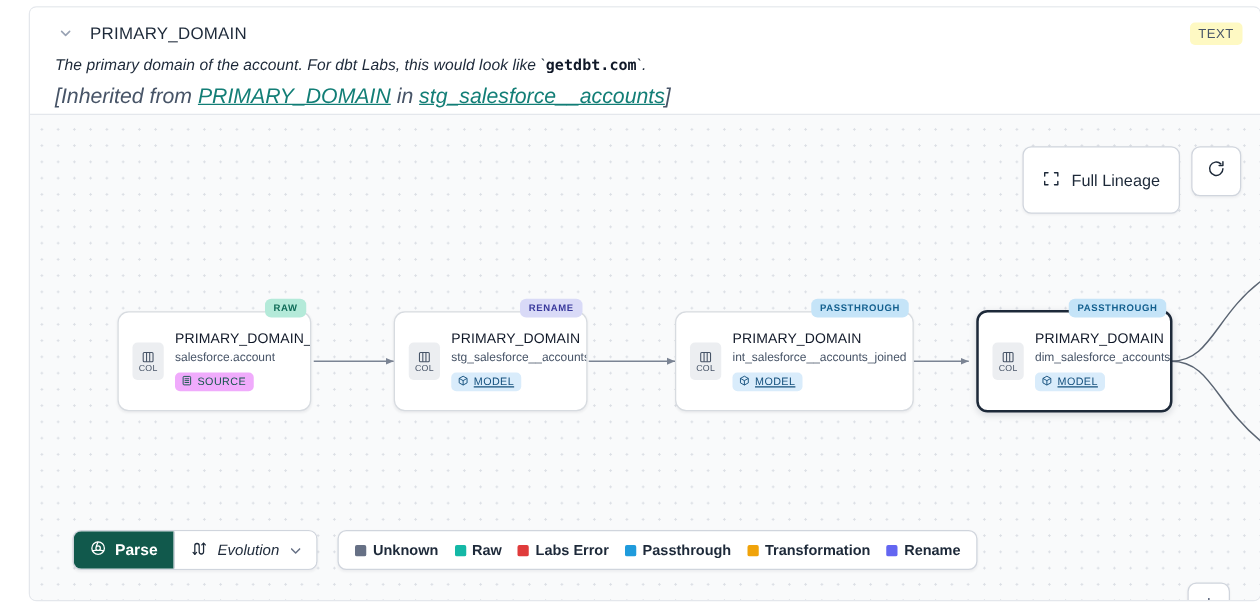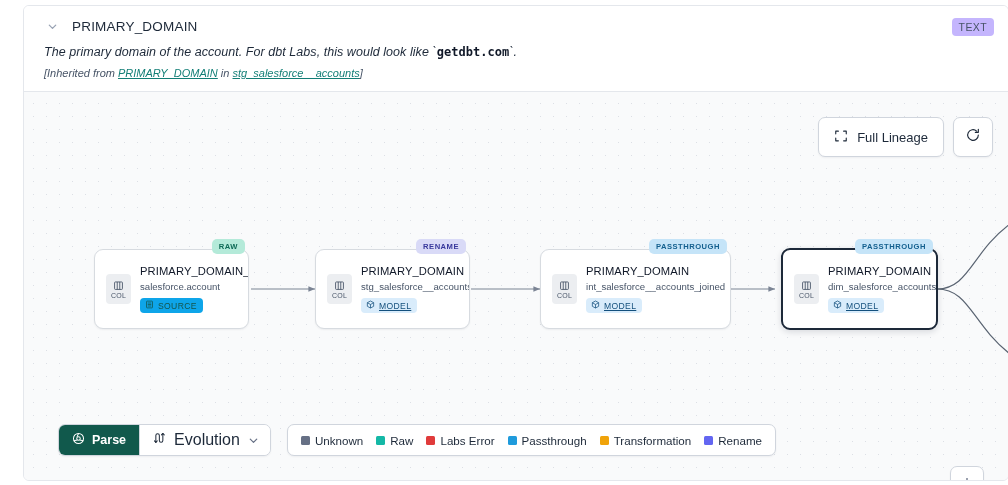--- a/index.html
+++ b/index.html
@@ -37,37 +37,37 @@
     width: 16px; height: 16px;
     display: flex; align-items: center; justify-content: center;
     color: #98a2b3; margin-right: 12px; cursor: pointer;
   }
   .chev svg { display:block; }
   .hdr-title {
     font-size: 13.5px; color: #1d2939; letter-spacing: .2px;
   }
   .type-chip {
     position: absolute; right: 14px; top: 12px;
-    background: #c4b5fd; color: #475467;
+    background: #fef9c3; color: #475467;
     font-size: 10.5px; letter-spacing: .4px;
     padding: 3px 7px; border-radius: 4px; text-align: center;
   }
   .desc {
     padding: 9px 20px 0 20px;
     font-size: 12.5px; font-style: italic; color: #1d2939;
     letter-spacing: .05px;
   }
   .desc code {
     font-family: "DejaVu Sans Mono", monospace;
     font-style: normal; font-weight: bold;
     font-size: 12px; color: #101828;
   }
   .inherit {
     padding: 8px 20px 0 20px;
-    font-size: 11px; font-style: italic; color: #475467;
+    font-size: 17px; font-style: italic; color: #475467;
   }
   .inherit a {
     color: #127e76; text-decoration: underline;
     font-style: italic; cursor: pointer;
   }
 
   
   .canvas {
     position: relative;
     height: 388px;
@@ -75,21 +75,21 @@
     background-image: radial-gradient(#dcdfe5 0.9px, transparent 0.9px);
     background-size: 13px 13px;
     background-position: 3px 5px;
     overflow: hidden;
   }
 
   
   .ctrls { position: absolute; right: 15px; top: 25px; display: flex; gap: 9px; }
   .btn-lineage {
     display: flex; align-items: center; gap: 9px;
-    height: 40px; padding: 0 15px;
+    height: 54px; padding: 0 15px;
     background: #fff; border: 1px solid #d0d5dd; border-radius: 7px;
     font-size: 13px; color: #1d2939; cursor: pointer;
     box-shadow: 0 1px 2px rgba(16,24,40,.05);
   }
   .btn-refresh {
     width: 40px; height: 40px;
     display: flex; align-items: center; justify-content: center;
     background: #fff; border: 1px solid #d0d5dd; border-radius: 7px;
     cursor: pointer; box-shadow: 0 1px 2px rgba(16,24,40,.05);
   }
@@ -141,21 +141,21 @@
     font-size: 11.2px; color: #101828; white-space: nowrap; letter-spacing: .1px;
   }
   .node-sub {
     font-size: 9.6px; color: #475467; margin-top: 4px; white-space: nowrap;
   }
   .kind {
     display: inline-flex; align-items: center; gap: 4px;
     margin-top: 6px; padding: 2px 6px 2px 5px;
     border-radius: 4px; font-size: 8.6px; letter-spacing: .35px;
   }
-  .kind.source { background: #0ea5e9; color: #14554b; }
+  .kind.source { background: #f0abfc; color: #14554b; }
   .kind.model  { background: #d9ecfb; color: #14507d; text-decoration: underline; }
 
   .tag {
     position: absolute; top: -11px;
     padding: 3px 7px; border-radius: 5px;
     font-size: 7.6px; letter-spacing: .5px; font-weight: bold;
   }
   .tag.raw         { background: #b4ead9; color: #0f6b57; right: 3px; }
   .tag.rename      { background: #d9daf7; color: #38389c; right: 3px; }
   .tag.passthrough { background: #c5e4f8; color: #14608f; right: 3px; }
@@ -168,29 +168,30 @@
     box-shadow: 0 1px 2px rgba(16,24,40,.05);
   }
   .lens-btn {
     display: flex; align-items: center; gap: 7px;
     padding: 0 13px; background: #11594c; color: #fff;
     font-size: 12.5px; font-weight: bold; cursor: pointer;
   }
   .evo-btn {
     display: flex; align-items: center; gap: 8px;
     padding: 0 11px 0 12px; background: #fff; color: #1d2939;
-    font-size: 16px; cursor: pointer; border-left: 1px solid #d0d5dd;
+    font-size: 12px; cursor: pointer; border-left: 1px solid #d0d5dd; font-style: italic;
   }
   .evo-chev { color: #667085; display: flex; align-items: center; }
 
   .legend {
     display: flex; align-items: center; gap: 13px;
     height: 32px; padding: 0 13px;
     background: #fff; border: 1px solid #d0d5dd; border-radius: 7px;
     box-shadow: 0 1px 2px rgba(16,24,40,.05);
+    font-weight: bold;
   }
   .legend-item { display: flex; align-items: center; gap: 5px; font-size: 11.6px; color: #1d2939; }
   .swatch { width: 9px; height: 9px; border-radius: 1.5px; flex: none; }
 </style>
 </head>
 <body>
 
 <div class="panel">
 
   <div class="hdr">

